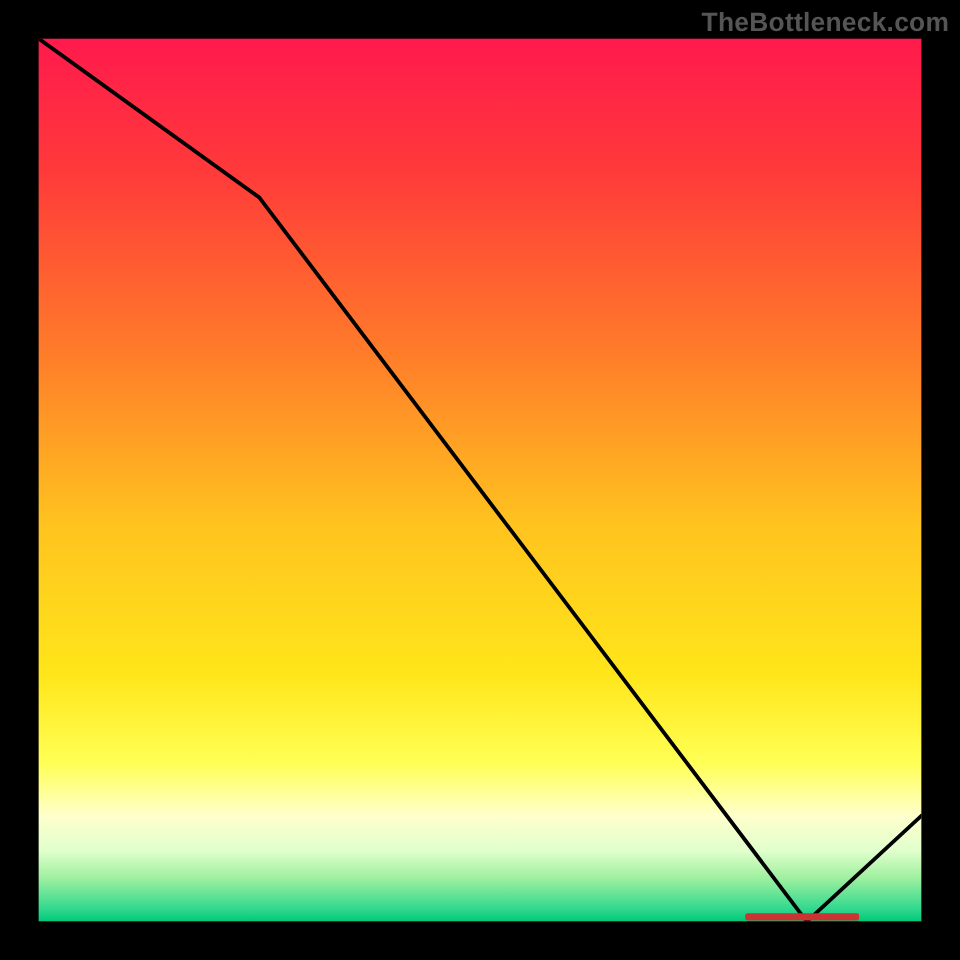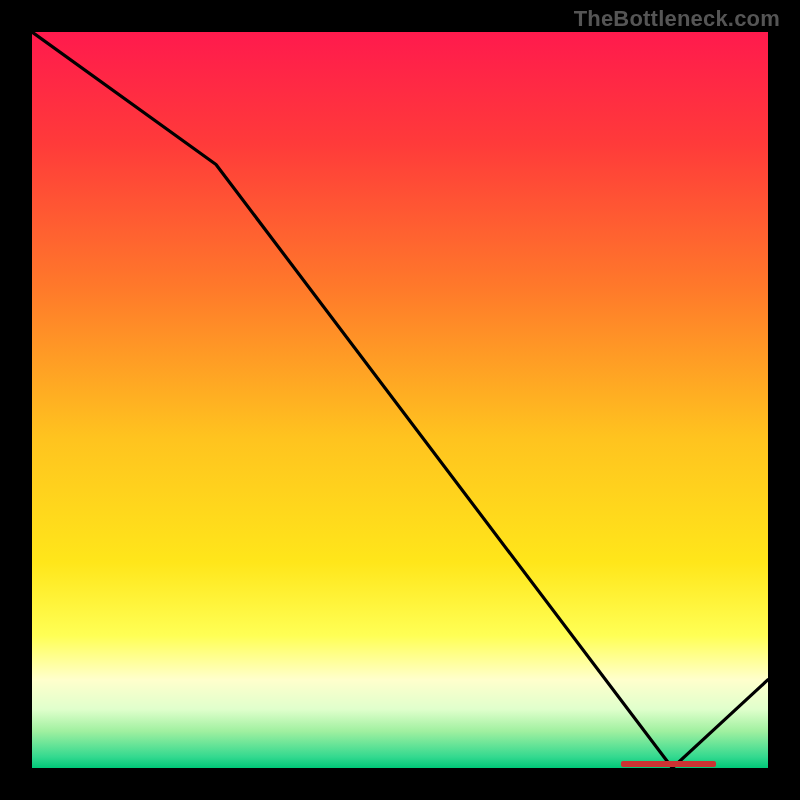--- a/index.html
+++ b/index.html
@@ -12,21 +12,21 @@
     overflow: hidden;
   }
   .wrap {
     position: relative;
     width: 800px;
     height: 800px;
   }
   .attribution {
     position: absolute;
     top: 6px;
-    right: 20px;
+    right: 9px;
     font-size: 22px;
     font-weight: 600;
     color: #555555;
     letter-spacing: 0.2px;
     user-select: none;
   }
   .plot-frame {
     position: absolute;
     left: 32px;
     top: 32px;

